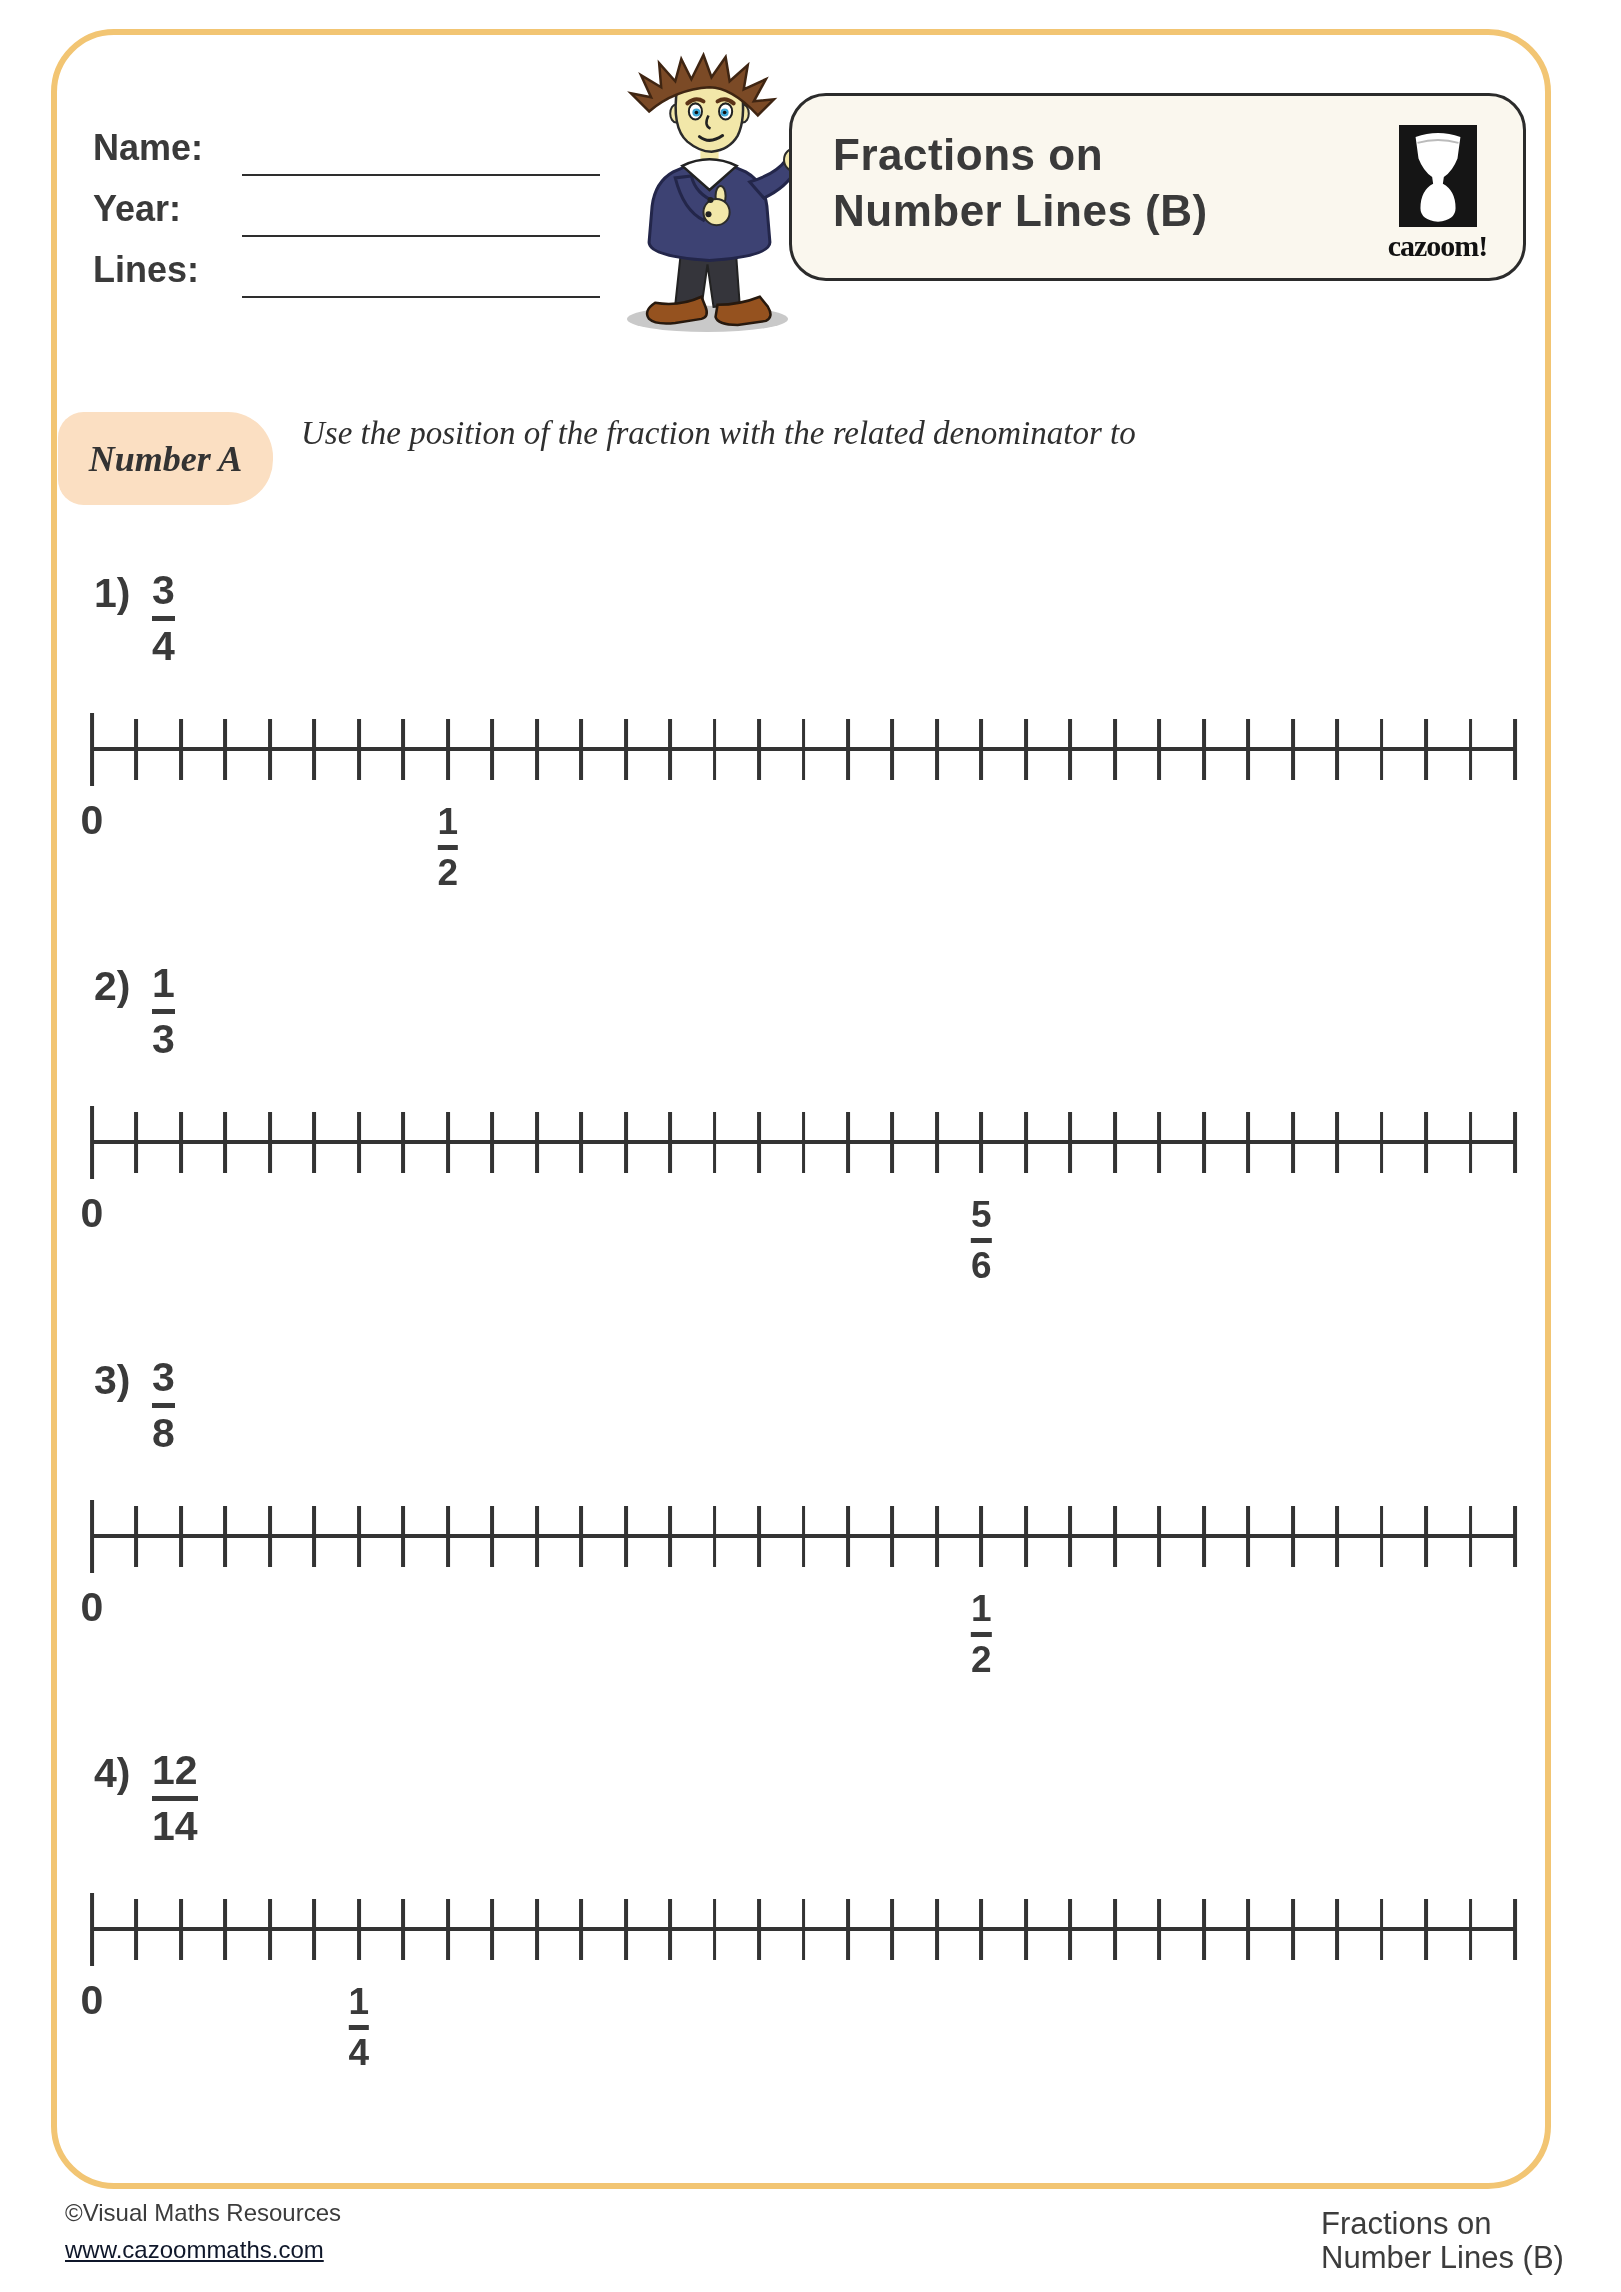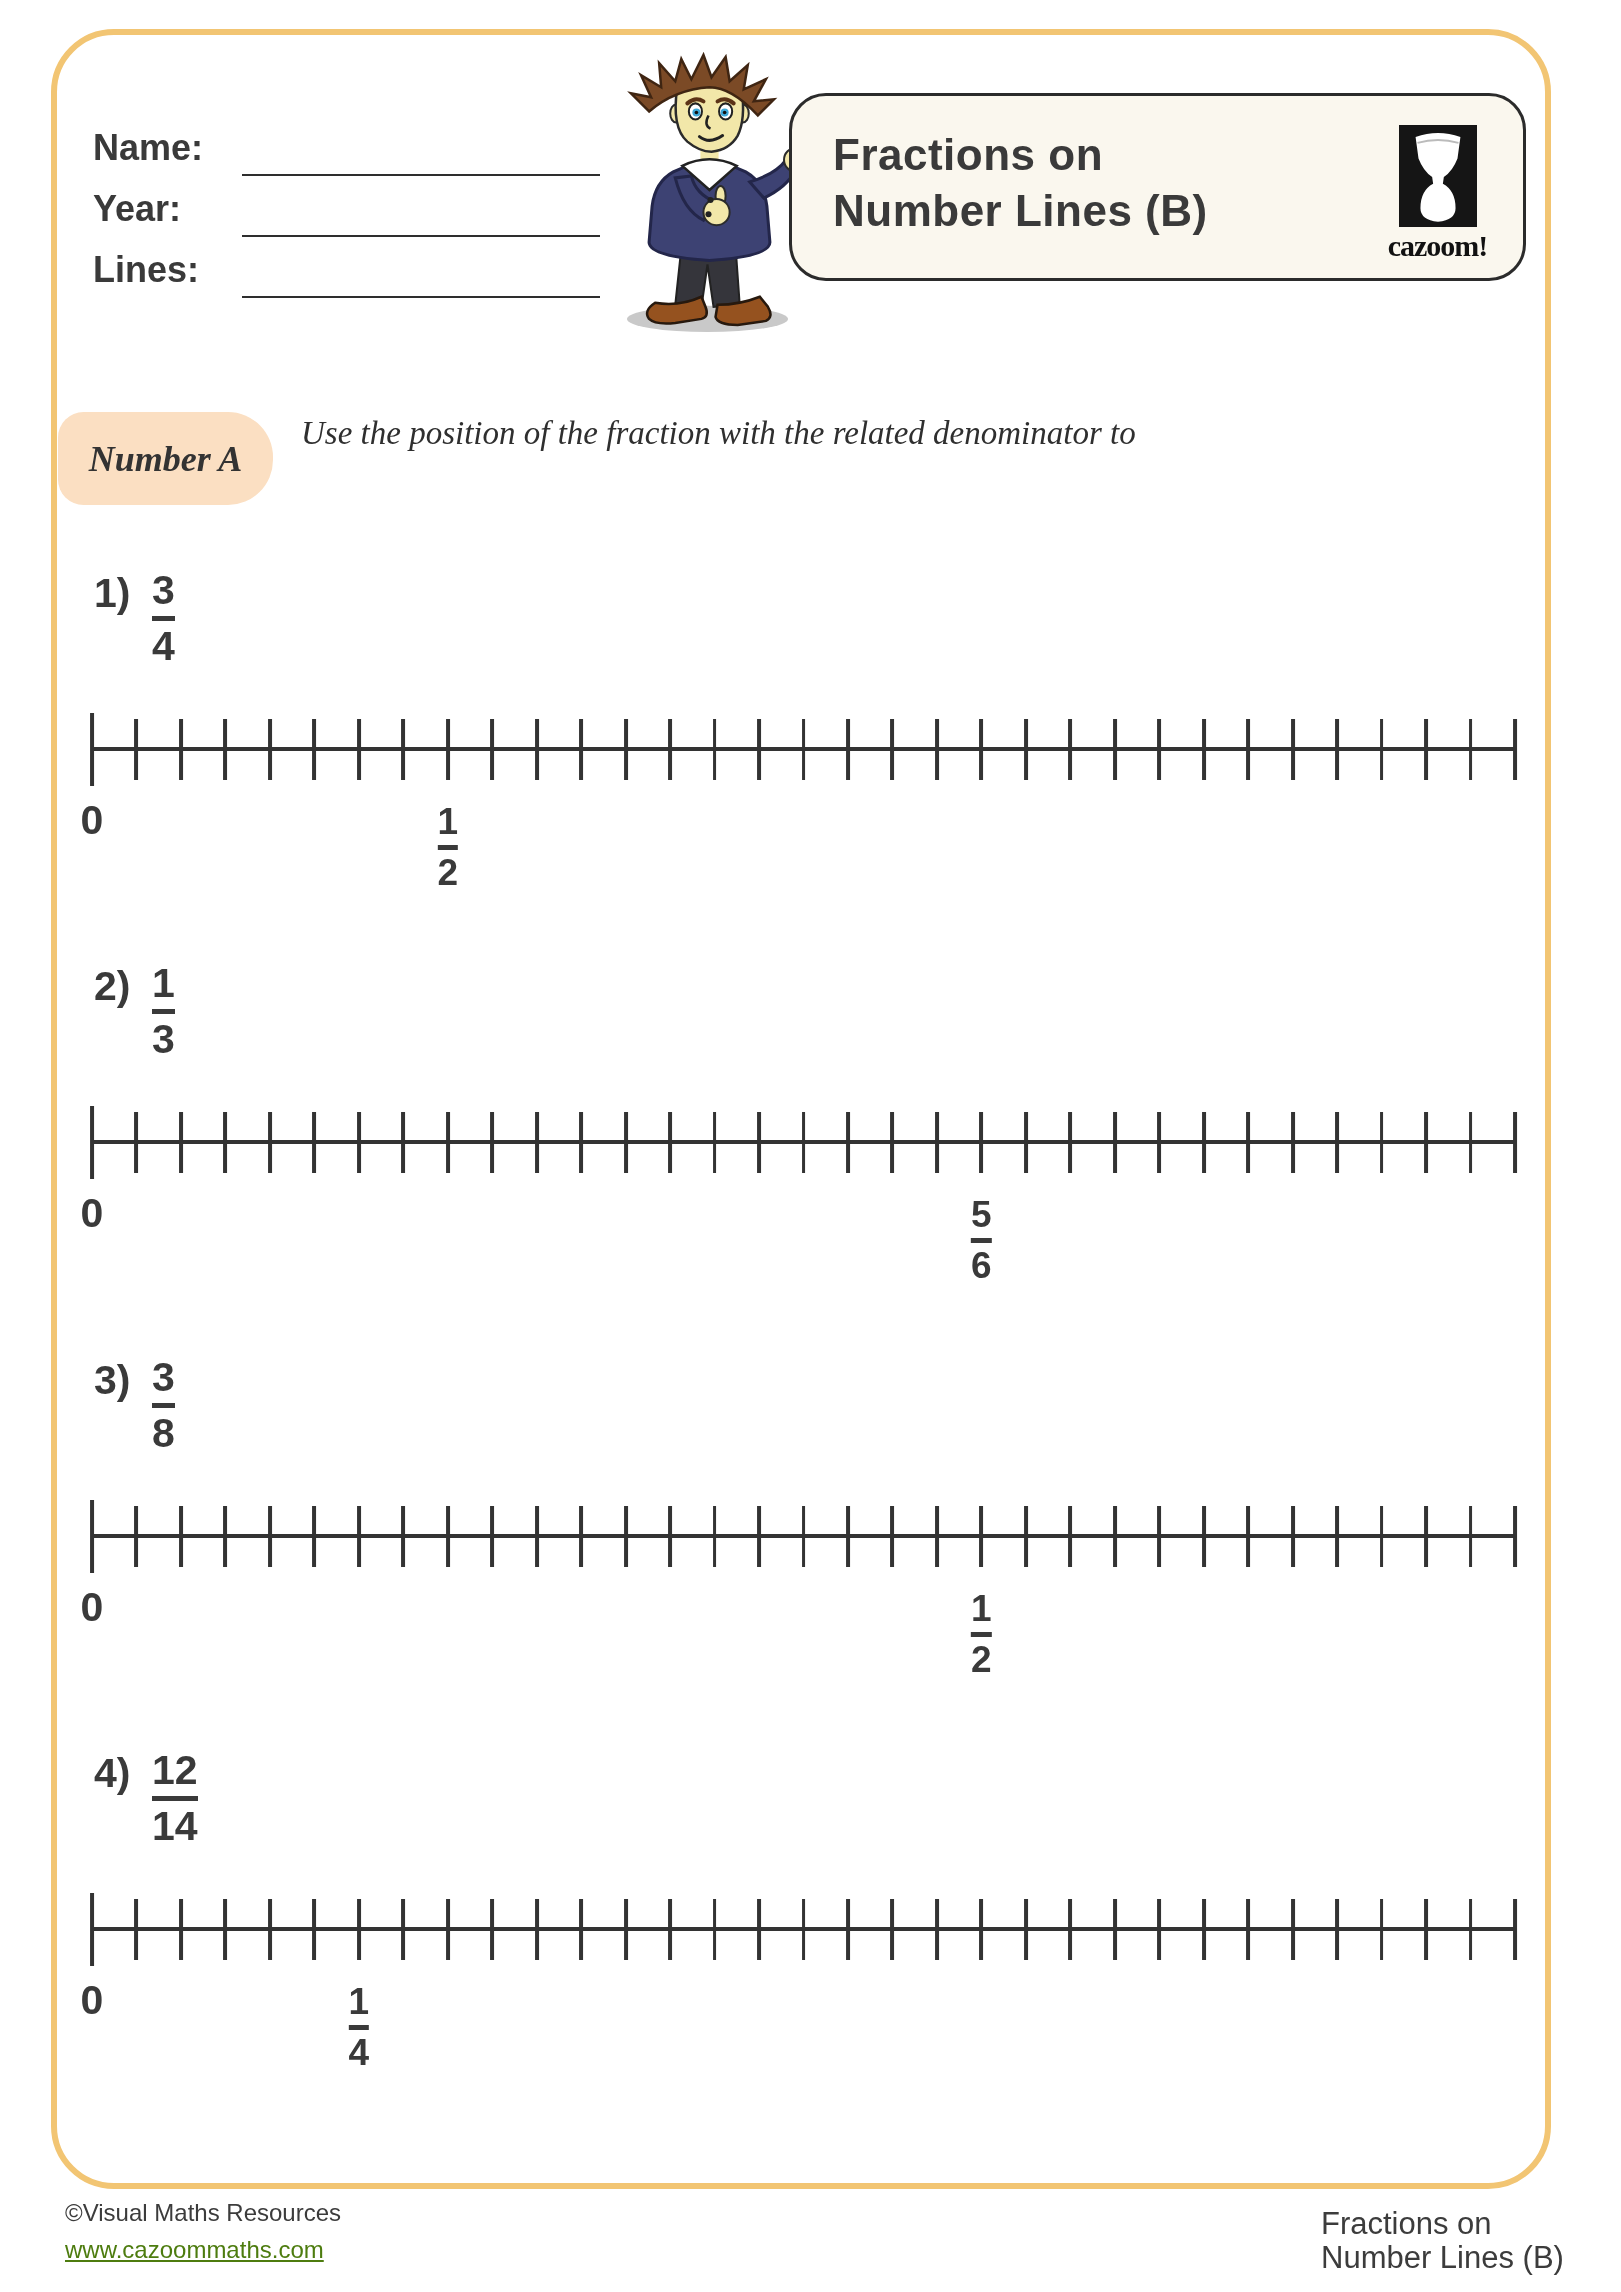--- a/index.html
+++ b/index.html
@@ -45,21 +45,21 @@
   .small .fnum, .small .fden { font-size:37px; line-height:40px; }
 
   .nl { position:absolute; left:92px; top:143px; width:1423px; height:73px; }
   .nl-line { position:absolute; left:0; right:0; top:34px; height:3.9px; background:#333; }
   .tick { position:absolute; top:5.9px; width:3.9px; height:61px; background:#333; transform:translateX(-50%); }
   .tick.first { top:0; height:73px; }
   .nl-label { position:absolute; top:84px; transform:translateX(-50%); font-size:41px; font-weight:700; color:#3a3a3a; text-align:center; }
 
   
   .footer-left { position:absolute; left:65px; top:2194px; font-size:24px; color:#3c3c3c; line-height:37px; }
-  .footer-link { color:#4d7c0f; text-decoration:underline;margin-top:38px; }
+  .footer-link { color:#0f172a; text-decoration:underline;margin-top:38px; }
   .footer-right { position:absolute; left:1321px; top:2207px; font-size:31px; color:#3c3c3c; line-height:34px; }
 </style>
 </head>
 <body>
 
 <div class="page">
 
   <div class="page-border"></div>
 
   <div class="id-block">

